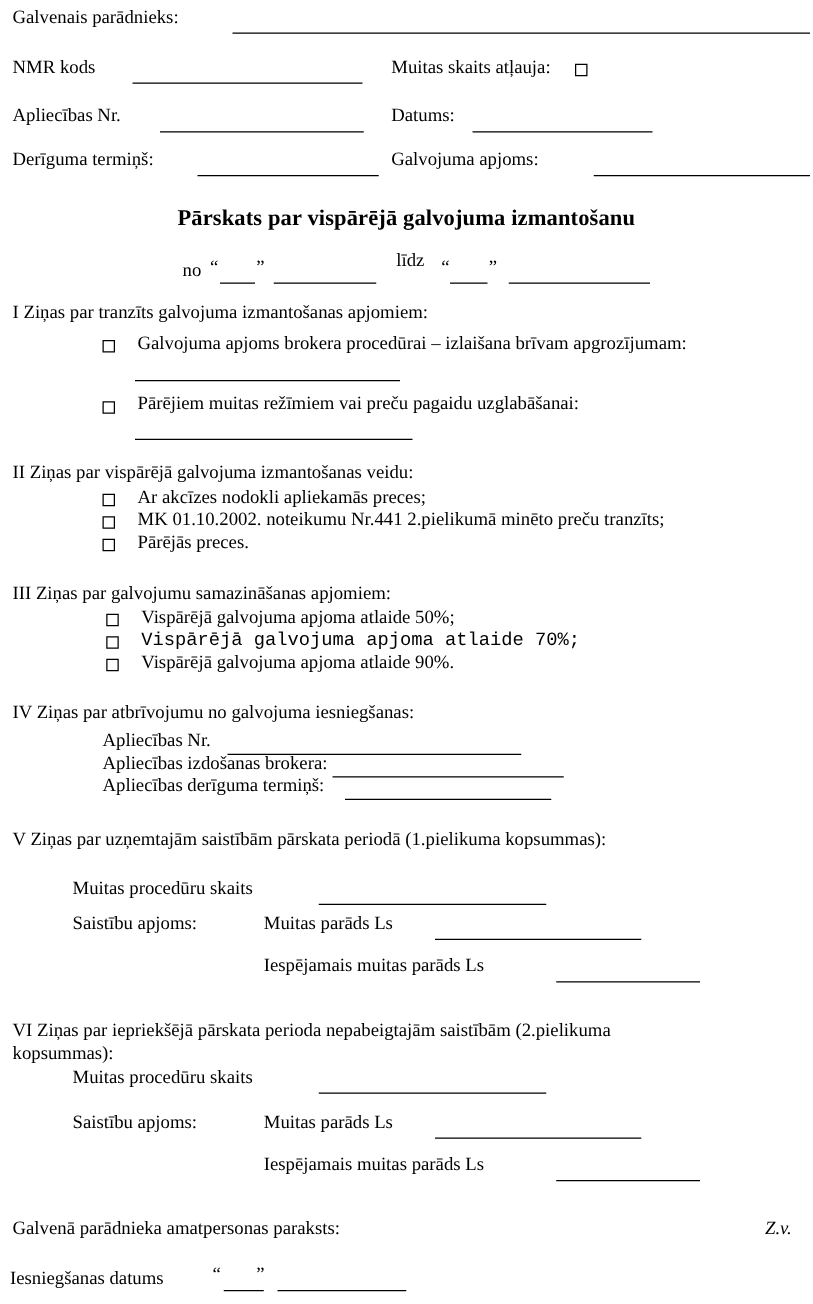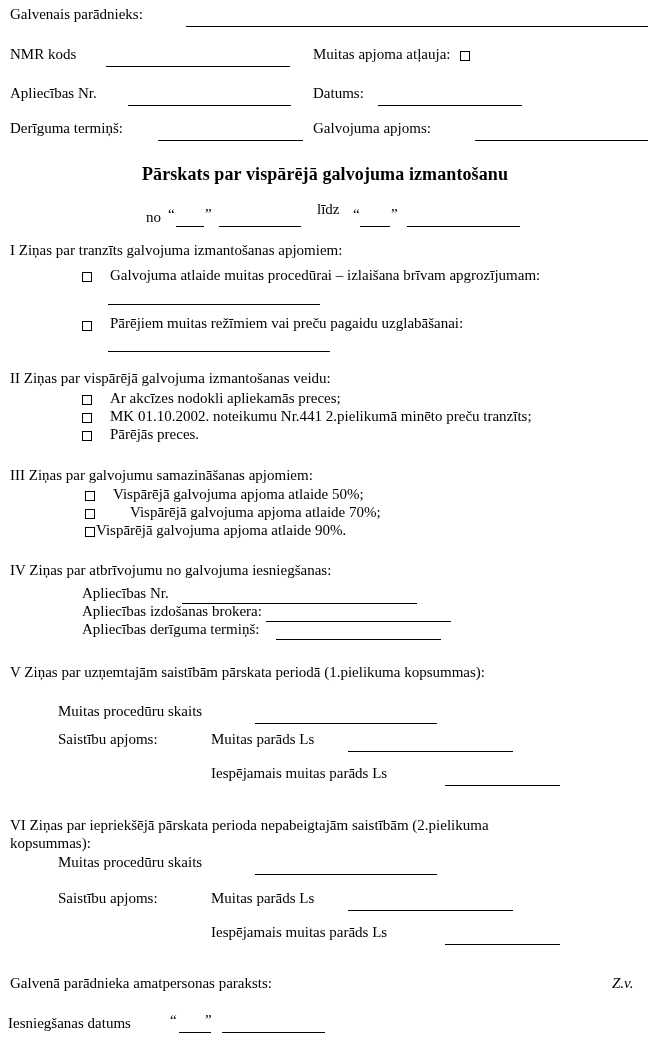--- a/index.html
+++ b/index.html
@@ -60,21 +60,21 @@
 <body>
 
 <div class="page">
 
   <span class="t" style="left:10px; top:7px;">Galvenais parādnieks:</span>
   <span class="rule" style="left:186px; top:26px; width:462px;"></span>
 
   <span class="t" style="left:10px; top:47px;">NMR kods</span>
   <span class="rule" style="left:106px; top:66px; width:184px;"></span>
 
-  <span class="t" style="left:313px; top:47px;">Muitas apjoma atļauja:</span>
+  <span class="t" style="left:313px; top:47px;">Muitas skaits atļauja:</span>
   <span class="cbox" style="left:460px; top:51px;"></span>
 
   <span class="t" style="left:10px; top:86px;">Apliecības Nr.</span>
   <span class="rule" style="left:128px; top:105px; width:163px;"></span>
 
   <span class="t" style="left:313px; top:86px;">Datums:</span>
   <span class="rule" style="left:378px; top:105px; width:144px;"></span>
 
   <span class="t" style="left:10px; top:121px;">Derīguma termiņš:</span>
   <span class="rule" style="left:158px; top:140px; width:145px;"></span>
@@ -92,21 +92,21 @@
 
   <span class="t" style="left:317px; top:202px;">līdz</span>
   <span class="quote" style="left:353px; top:207px;">“</span>
   <span class="rule" style="left:360px; top:226px; width:30px;"></span>
   <span class="quote" style="left:391px; top:207px;">”</span>
   <span class="rule" style="left:407px; top:226px; width:113px;"></span>
 
   <span class="t" style="left:10px; top:243px;">I Ziņas par tranzīts galvojuma izmantošanas apjomiem:</span>
 
   <span class="cbox" style="left:82px; top:272px;"></span>
-  <span class="t" style="left:110px; top:268px;">Galvojuma atlaide muitas procedūrai – izlaišana brīvam apgrozījumam:</span>
+  <span class="t" style="left:110px; top:268px;">Galvojuma apjoms brokera procedūrai – izlaišana brīvam apgrozījumam:</span>
   <span class="rule" style="left:108px; top:304px; width:212px;"></span>
 
   <span class="cbox" style="left:82px; top:321px;"></span>
   <span class="t" style="left:110px; top:316px;">Pārējiem muitas režīmiem vai preču pagaidu uzglabāšanai:</span>
   <span class="rule" style="left:108px; top:351px; width:222px;"></span>
 
   <span class="t" style="left:10px; top:371px;">II Ziņas par vispārējā galvojuma izmantošanas veidu:</span>
 
   <span class="cbox" style="left:82px; top:395px;"></span>
   <span class="t" style="left:110px; top:391px;">Ar akcīzes nodokli apliekamās preces;</span>
@@ -116,24 +116,24 @@
 
   <span class="cbox" style="left:82px; top:431px;"></span>
   <span class="t" style="left:110px; top:427px;">Pārējās preces.</span>
 
   <span class="t" style="left:10px; top:468px;">III Ziņas par galvojumu samazināšanas apjomiem:</span>
 
   <span class="cbox" style="left:85px; top:491px;"></span>
   <span class="t" style="left:113px; top:487px;">Vispārējā galvojuma apjoma atlaide 50%;</span>
 
   <span class="cbox" style="left:85px; top:509px;"></span>
-  <span class="t" style="left:130px; top:505px;">Vispārējā galvojuma apjoma atlaide 70%;</span>
+  <span class="t" style="left:113px; top:505px;font-family:Liberation Mono, monospace;">Vispārējā galvojuma apjoma atlaide 70%;</span>
 
   <span class="cbox" style="left:85px; top:527px;"></span>
-  <span class="t" style="left:96px; top:523px;">Vispārējā galvojuma apjoma atlaide 90%.</span>
+  <span class="t" style="left:113px; top:523px;">Vispārējā galvojuma apjoma atlaide 90%.</span>
 
   <span class="t" style="left:10px; top:563px;">IV Ziņas par atbrīvojumu no galvojuma iesniegšanas:</span>
 
   <span class="t" style="left:82px; top:586px;">Apliecības Nr.</span>
   <span class="rule" style="left:182px; top:603px; width:235px;"></span>
 
   <span class="t" style="left:82px; top:604px;">Apliecības izdošanas brokera:</span>
   <span class="rule" style="left:266px; top:621px; width:185px;"></span>
 
   <span class="t" style="left:82px; top:622px;">Apliecības derīguma termiņš:</span>

